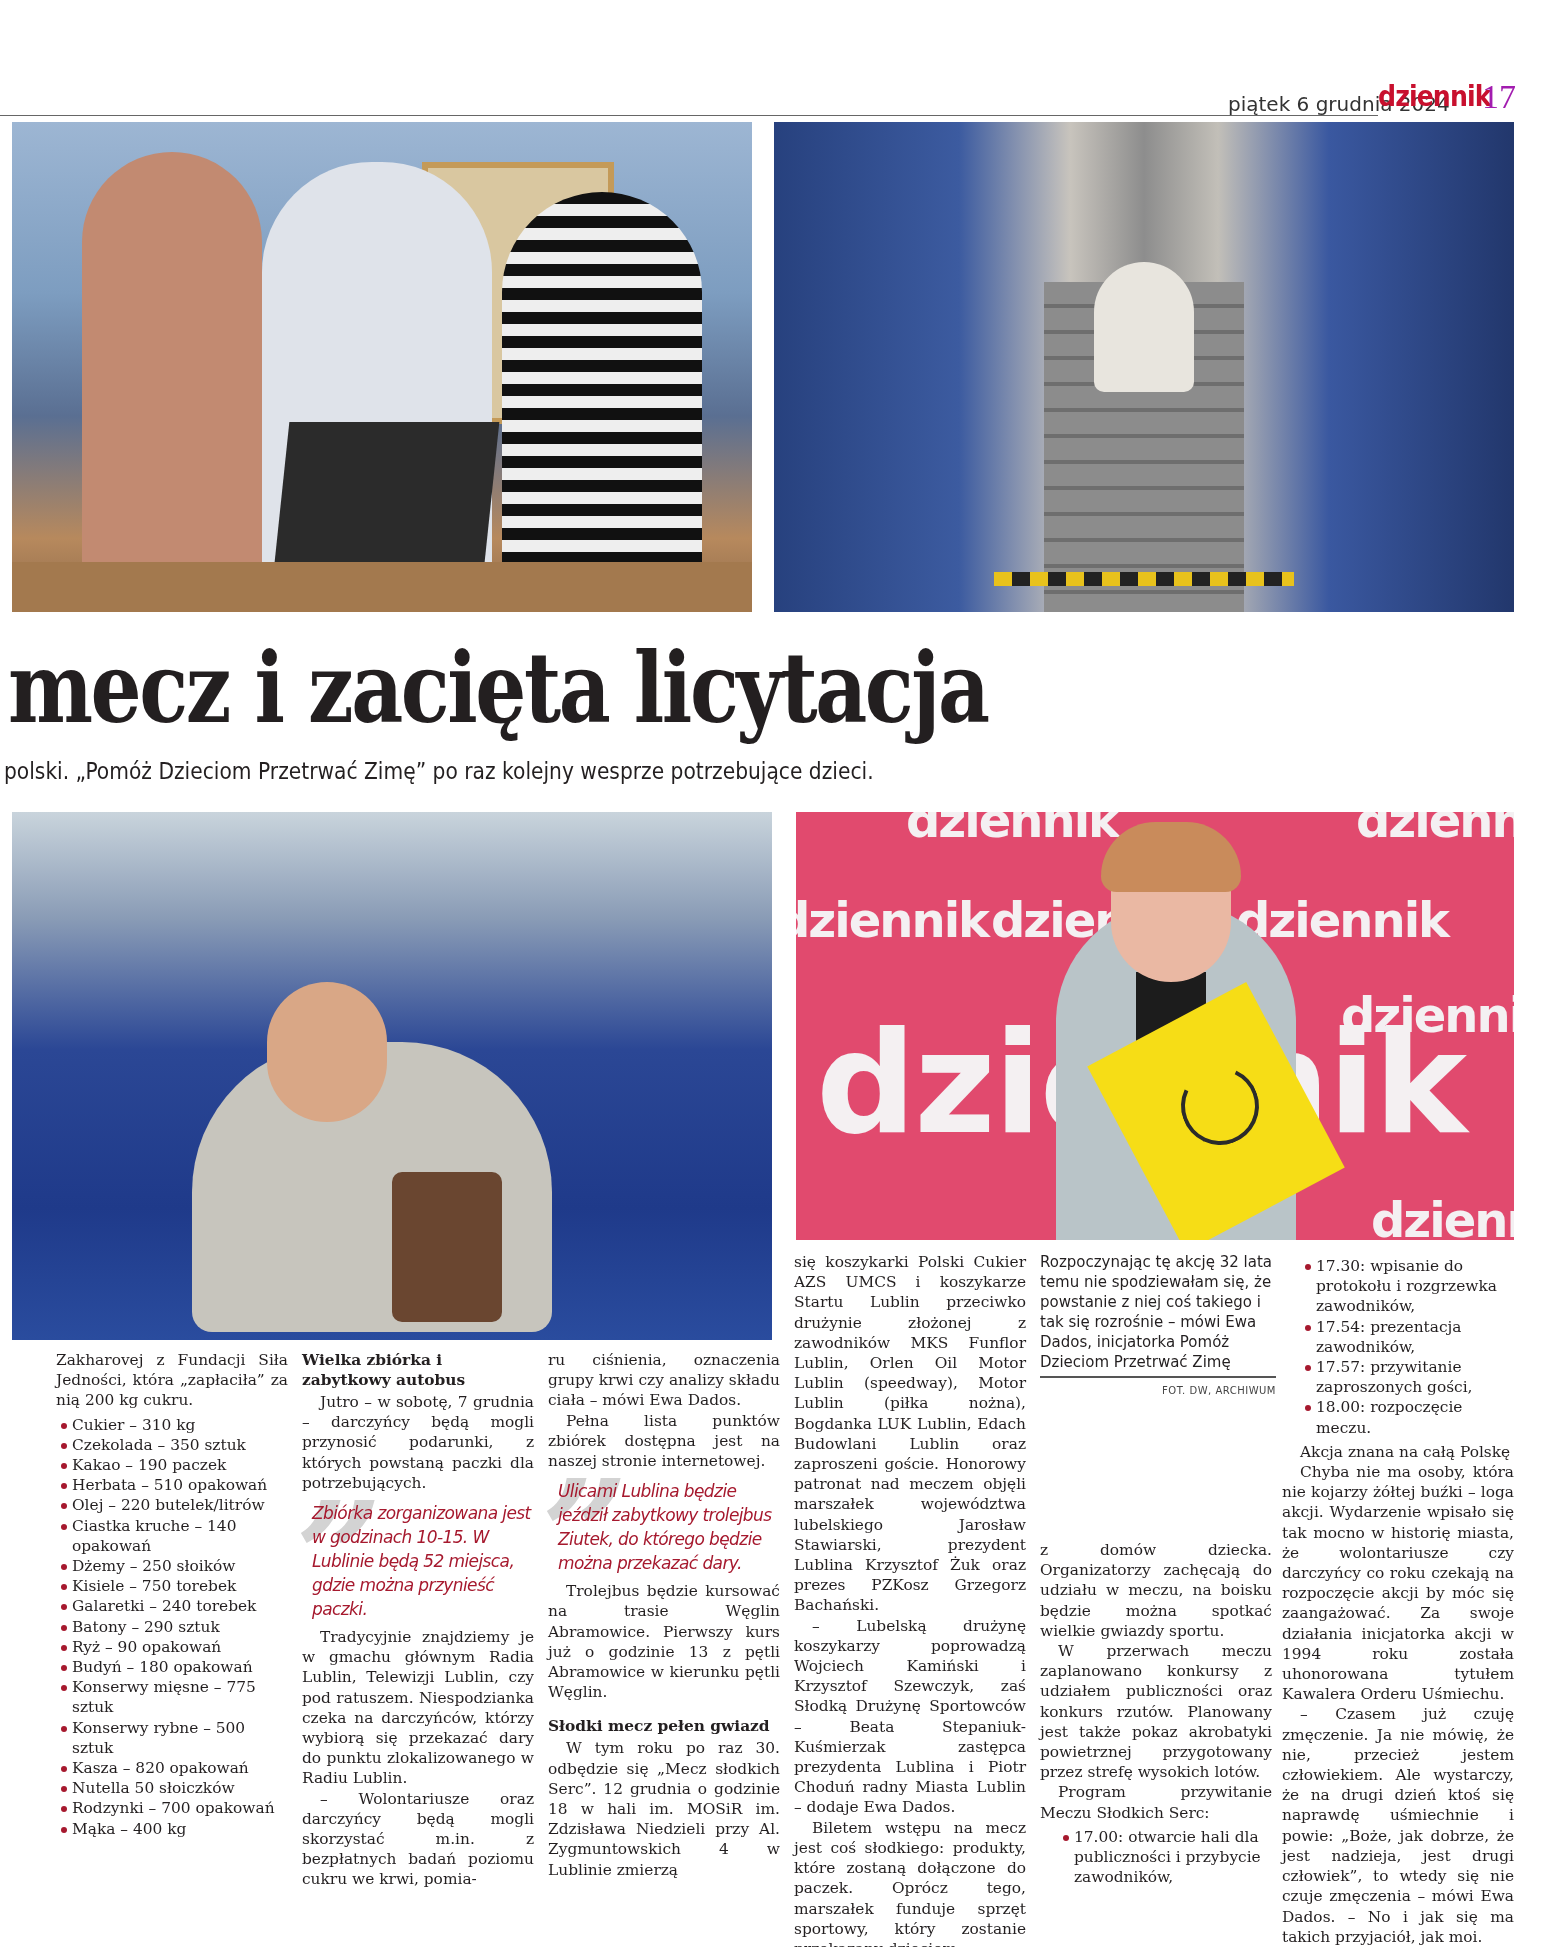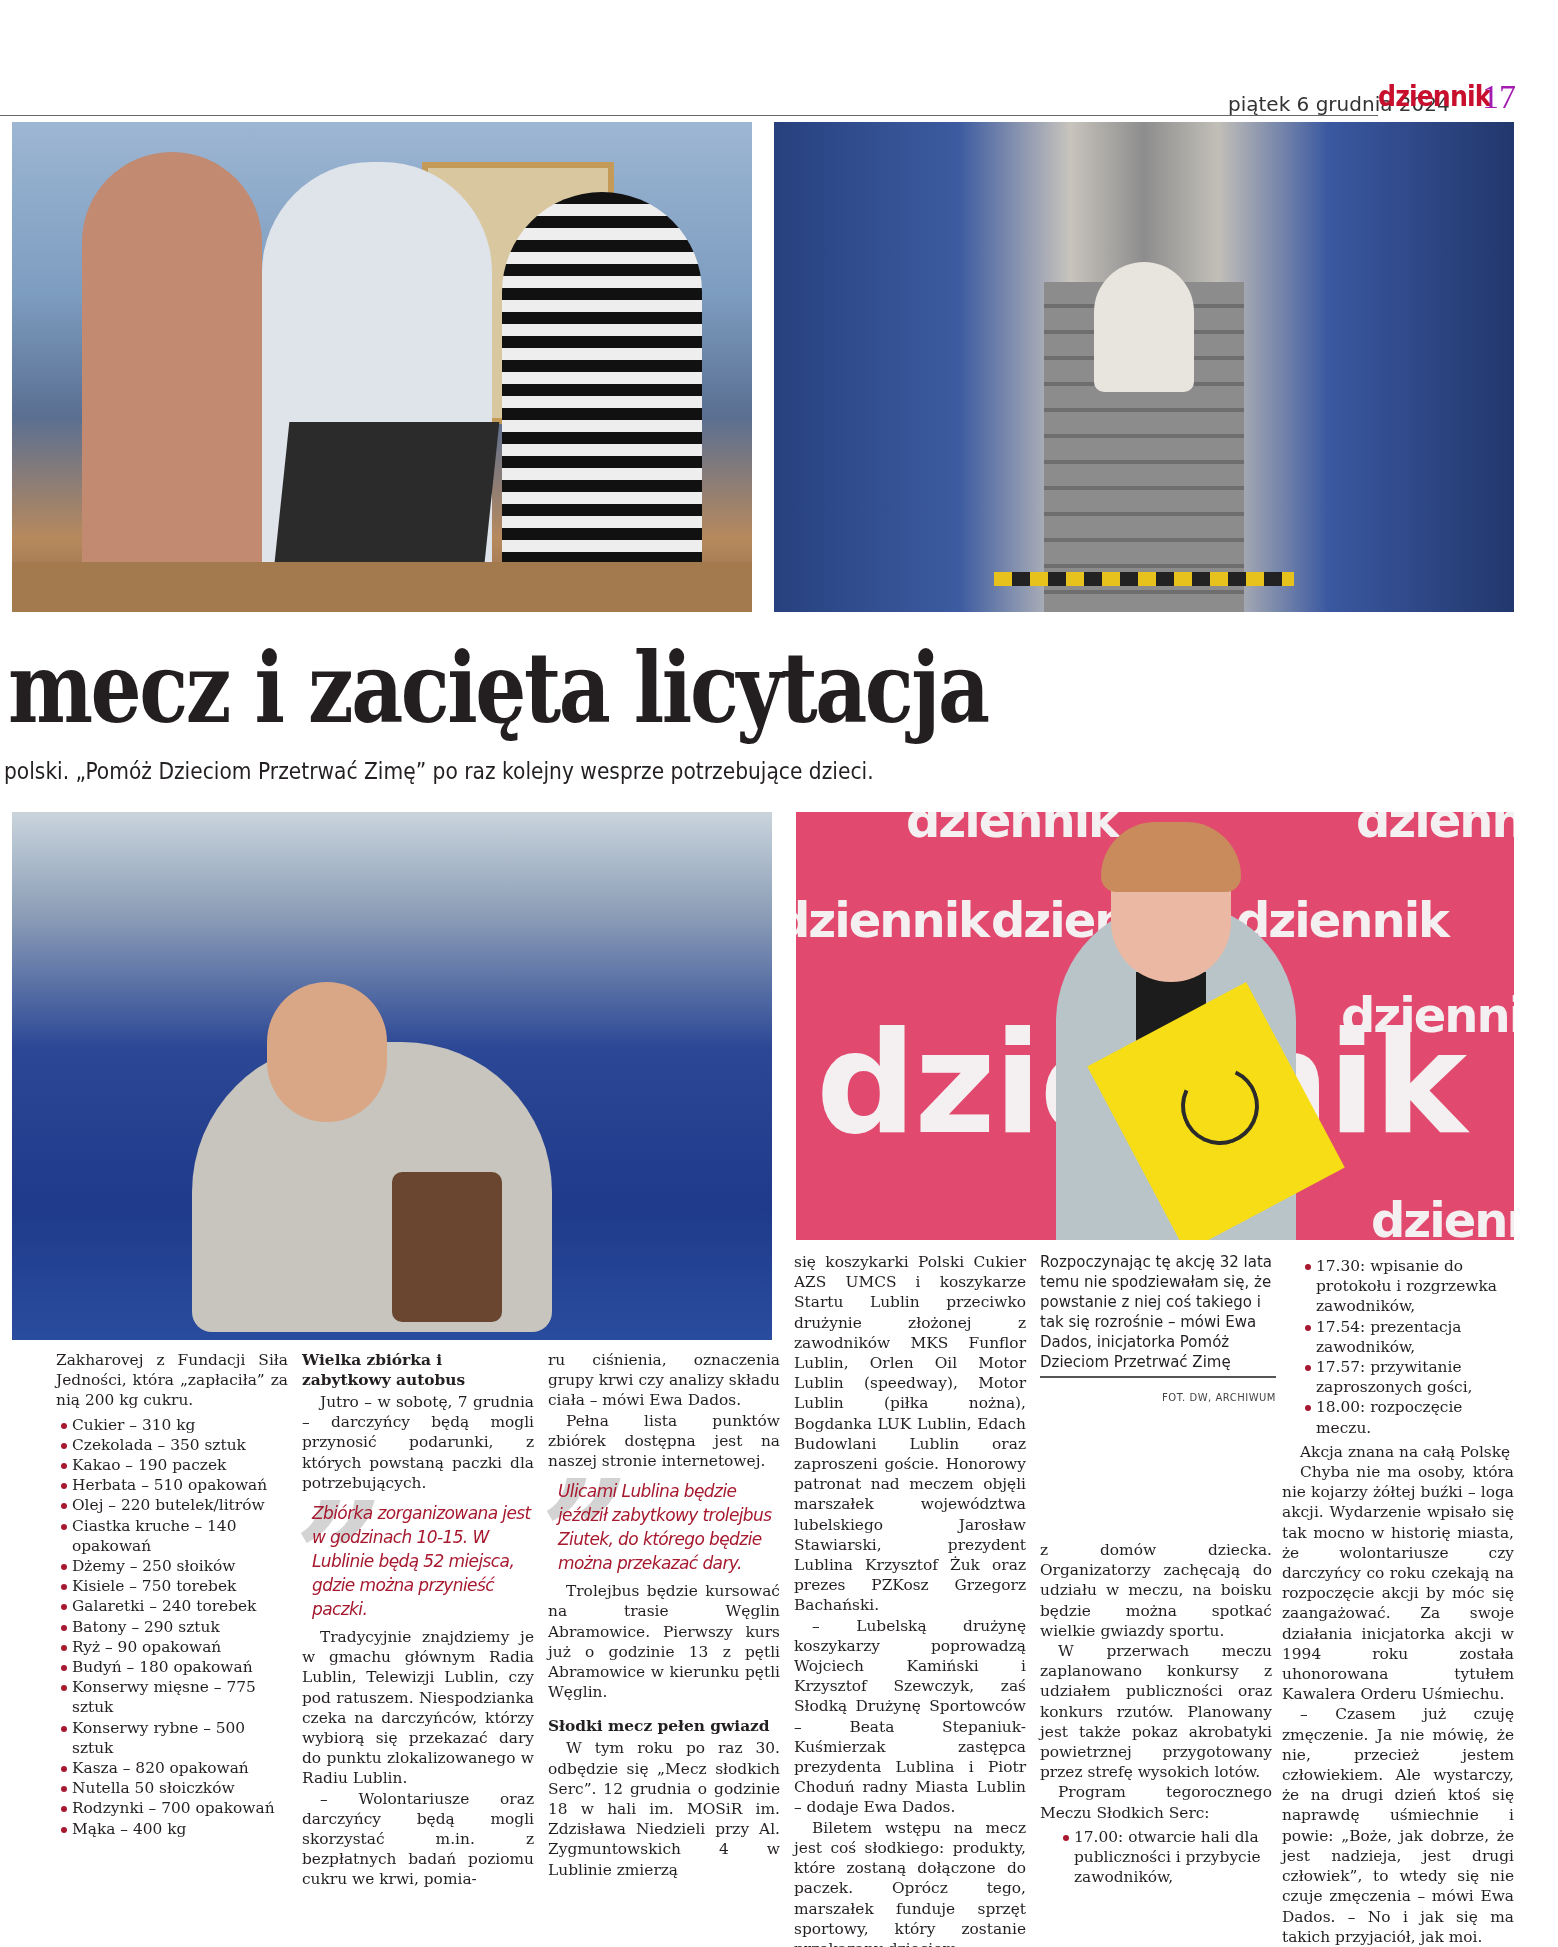--- a/index.html
+++ b/index.html
@@ -76,21 +76,21 @@
 
   .quote { position:relative; margin:8px 0 6px 0; padding-left:10px; color:#a6192e;
            font-family:"DejaVu Sans", sans-serif; font-style:italic; font-size:17px; line-height:24px; text-align:left; }
   .quote-mark { position:absolute; left:-6px; top:-20px; font-family:"DejaVu Serif", serif; font-weight:bold;
                 font-size:150px; line-height:150px; color:#d3d3d3; z-index:0; }
   .quote-text { position:relative; z-index:1; letter-spacing:-0.6px; }
 
   .caption { position:absolute; left:1040px; top:1252px; width:236px; font-family:"DejaVu Sans", sans-serif;
              font-size:15px; line-height:20px; color:#231f20; }
   .caption-rule { height:2px; background:#555; margin-top:4px; }
-  .credit { text-align:right; font-size:10px; letter-spacing:0.5px; margin-top:10px; color:#444; }
+  .credit { text-align:right; font-size:10px; letter-spacing:0.5px; margin-top:3px; color:#444; }
 </style>
 </head>
 <body>
 
 <div class="abs hdr-date">piątek 6 grudnia 2024</div>
 <div class="abs hdr-logo">dziennik</div>
 <div class="abs hdr-page">17</div>
 <div class="abs hdr-rule"></div>
 
 <div class="photo ph1">
@@ -189,21 +189,21 @@
 
 <div class="caption">
   <div>Rozpoczynając tę akcję 32 lata temu nie spodziewałam się, że powstanie z niej coś takiego i tak się rozrośnie – mówi Ewa Dados, inicjatorka Pomóż Dzieciom Przetrwać Zimę</div>
   <div class="caption-rule"></div>
   <div class="credit">FOT. DW, ARCHIWUM</div>
 </div>
 
 <div class="col" style="left:1040px;top:1540px;">
   <p class="noind">z domów dziecka. Organizatorzy zachęcają do udziału w meczu, na boisku będzie można spotkać wielkie gwiazdy sportu.</p>
   <p>W przerwach meczu zaplanowano konkursy z udziałem publiczności oraz konkurs rzutów. Planowany jest także pokaz akrobatyki powietrznej przygotowany przez strefę wysokich lotów.</p>
-  <p>Program tegorocznego Meczu Słodkich Serc:</p>
+  <p>Program przywitanie Meczu Słodkich Serc:</p>
   <ul class="bullet-list indent">
     <li>17.00: otwarcie hali dla publiczności i przybycie zawodników,</li>
   </ul>
 </div>
 
 <div class="col" style="left:1282px;top:1252px;">
   <ul class="bullet-list indent">
     <li>17.30: wpisanie do protokołu i rozgrzewka zawodników,</li>
     <li>17.54: prezentacja zawodników,</li>
     <li>17.57: przywitanie zaproszonych gości,</li>

